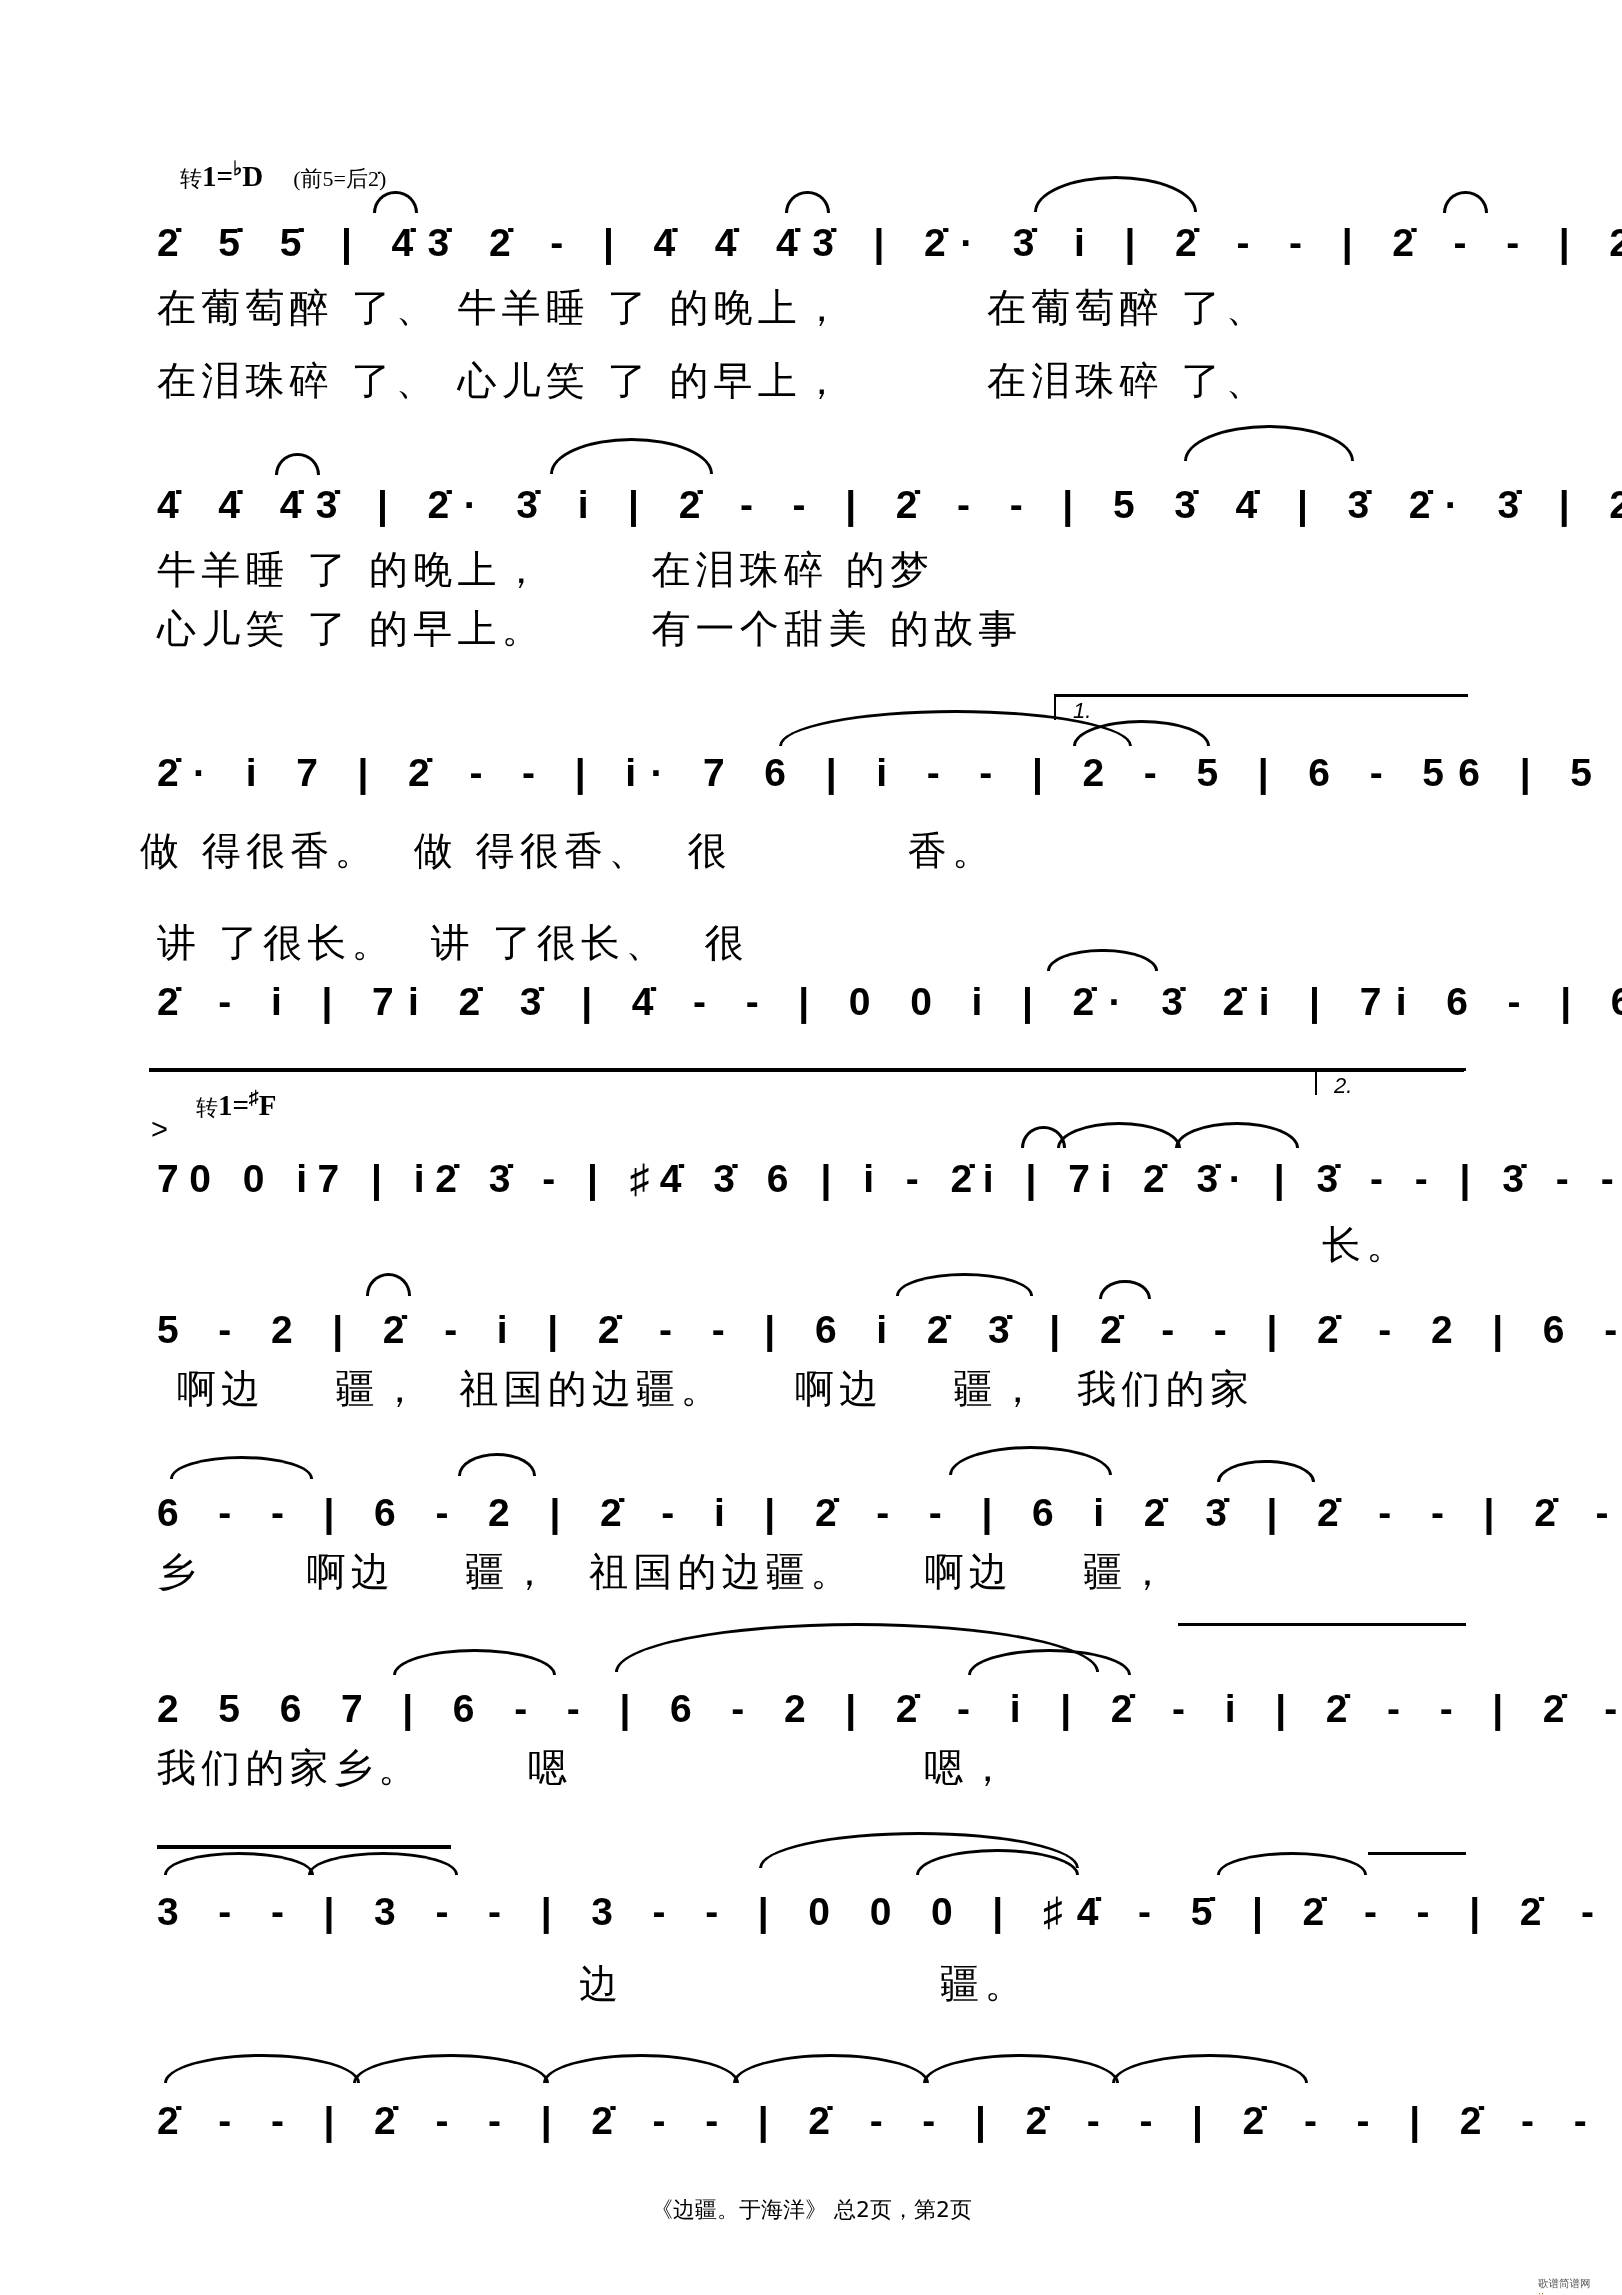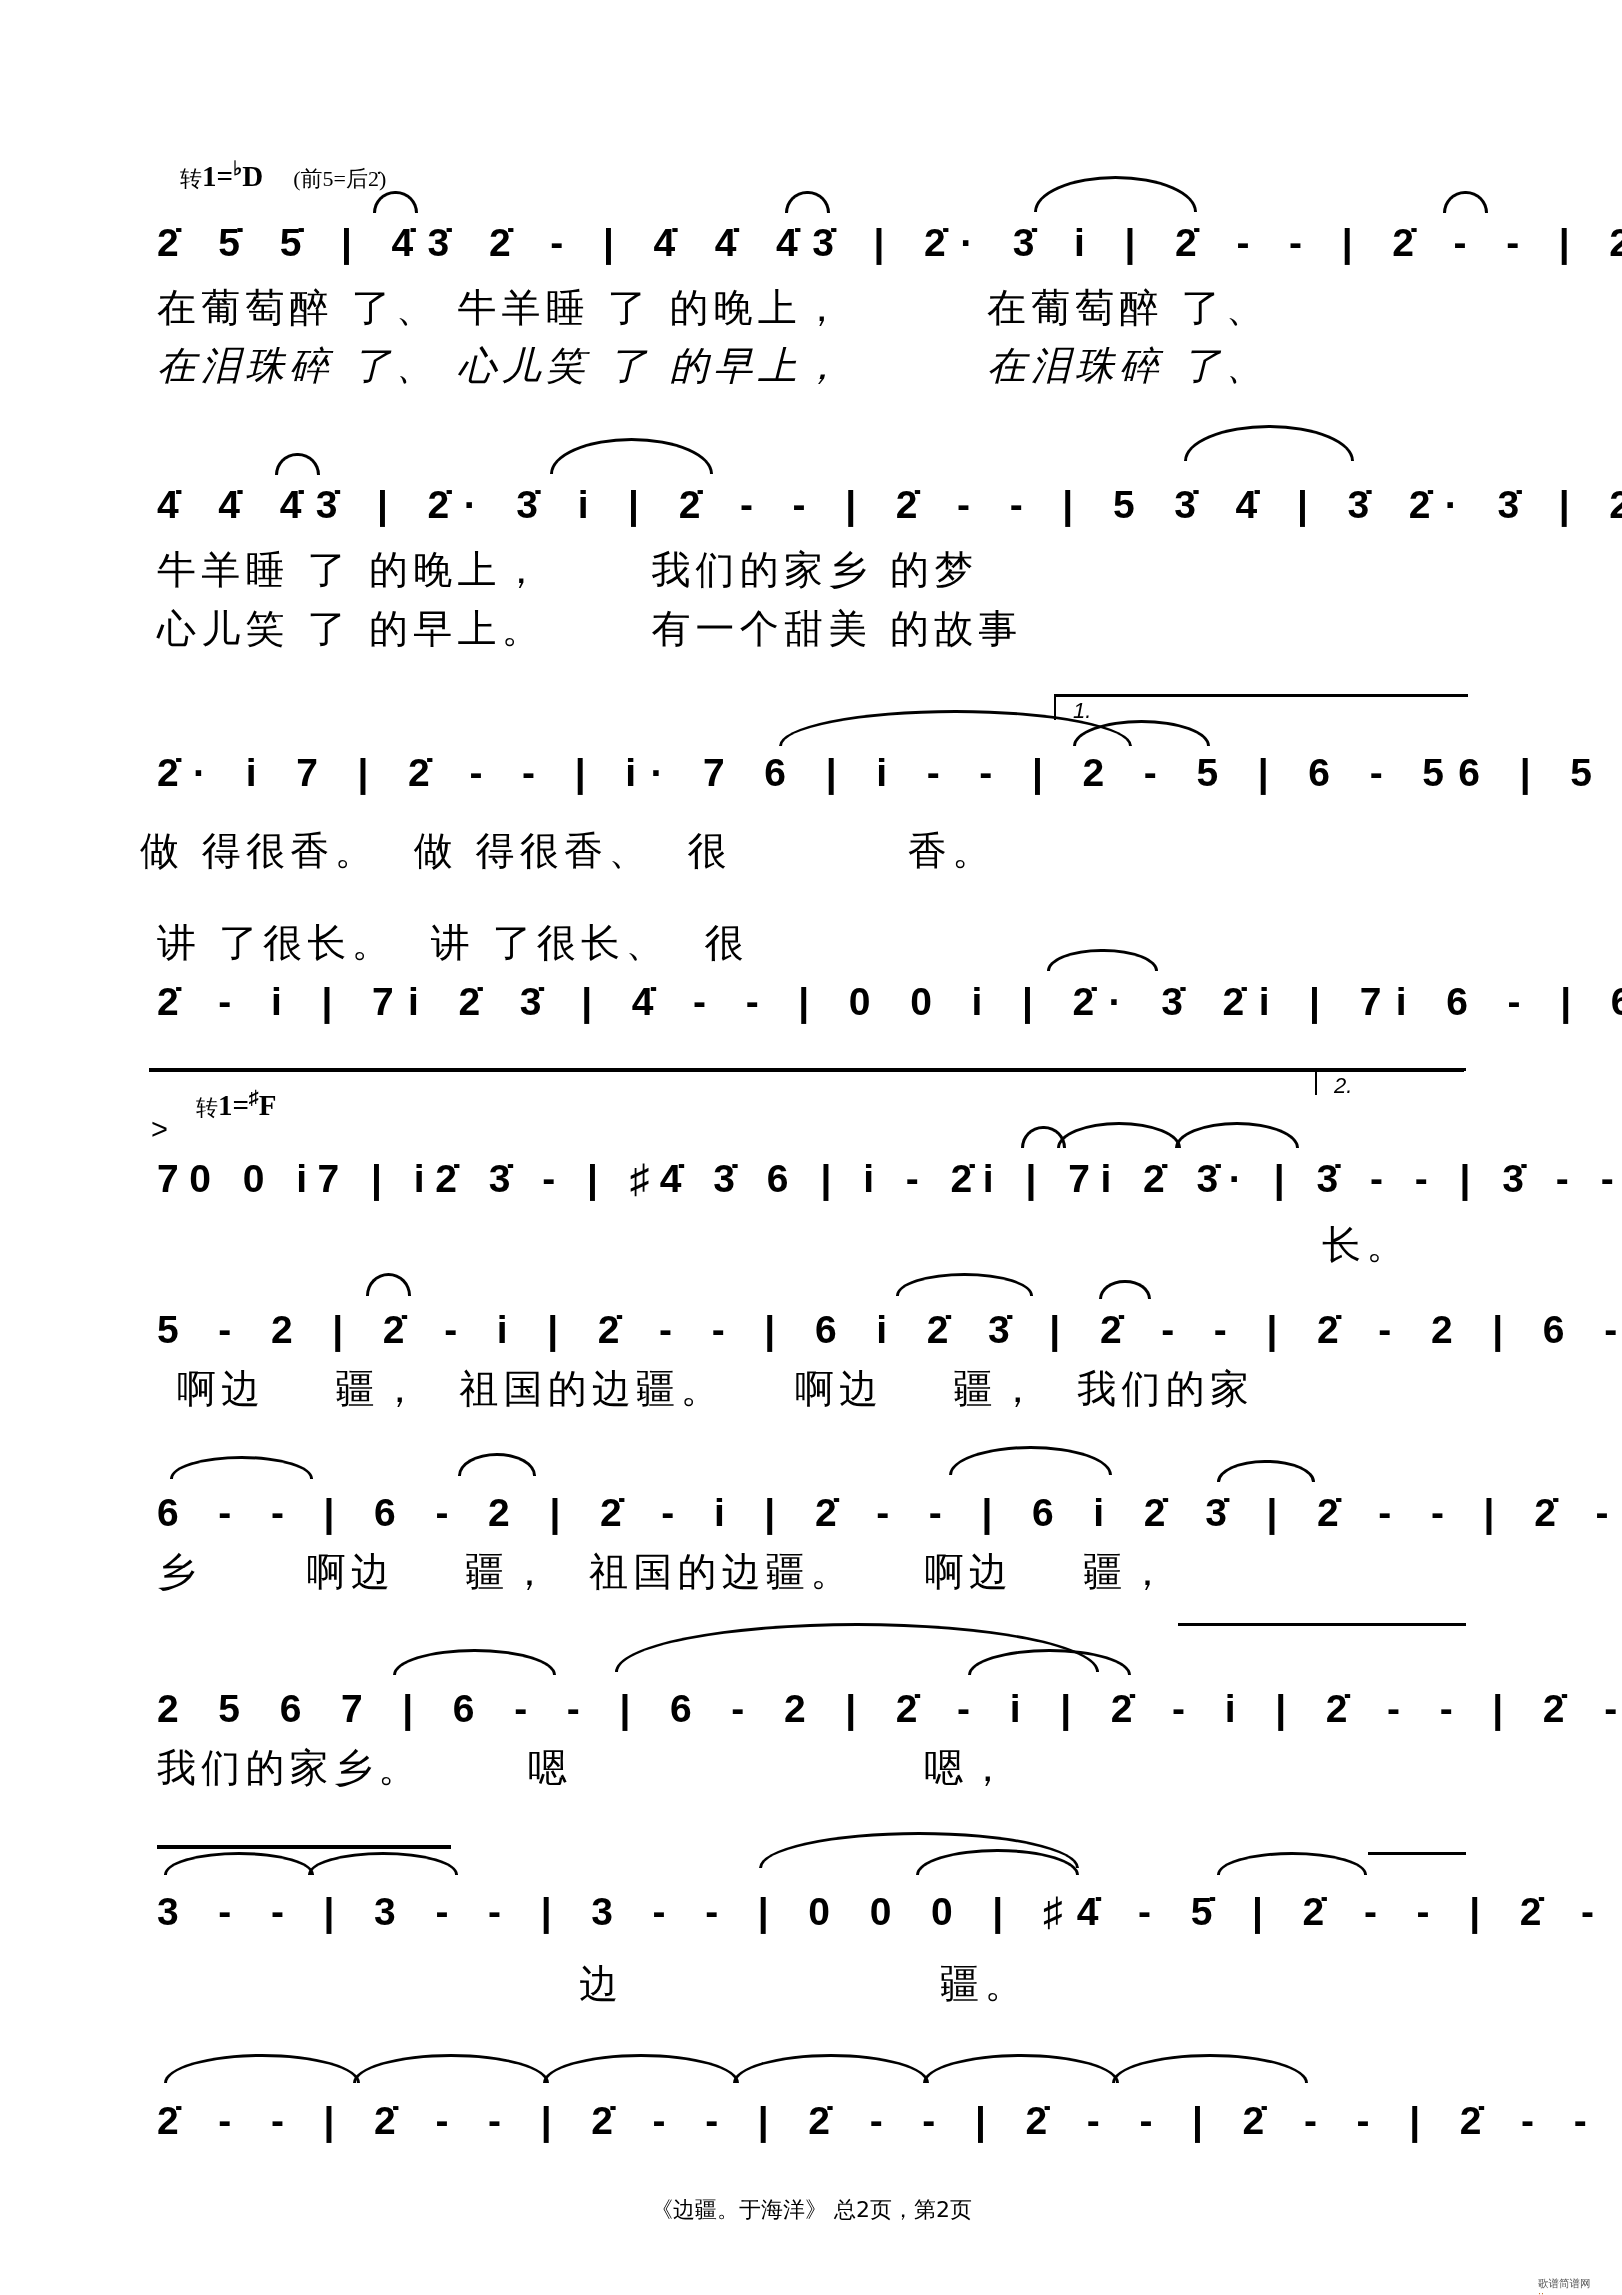--- a/index.html
+++ b/index.html
@@ -29,31 +29,31 @@
     <span class="zh">转</span><span>1</span><span>=</span><span class="acc">♭</span><span>D</span><span class="sub">(前5=后2̇)</span>
   </div>
   <div class="staff" style="left:157px;top:39px;width:1309px;">
     <div class="slur" style="left:216px;top:-5.2px;width:39px;height:19.6px;"></div>
     <div class="slur" style="left:628px;top:-5.2px;width:39px;height:19.6px;"></div>
     <div class="slur" style="left:877px;top:-19.6px;width:157px;"></div>
     <div class="slur" style="left:1286px;top:-5.2px;width:39px;height:19.6px;"></div>
     <div class="line-text" style="left:0;">2̇ 5̇ 5̇ | 4̇3̇ 2̇ - | 4̇ 4̇ 4̇3̇ | 2̇· 3̇ i | 2̇ - - | 2̇ - - | 2̇ 5̇ 5̇ | 5̇6̇ 2̇ - |</div>
   </div>
   <div class="lyric" style="left:157px;top:124px;text-align:right;">在葡萄醉 了、 牛羊睡 了 的晚上，        在葡萄醉 了、</div>
-  <div class="lyric" style="left:157px;top:182px;font-style:italic;">在泪珠碎 了、 心儿笑 了 的早上，        在泪珠碎 了、</div>
+  <div class="lyric" style="left:157px;top:197px;">在泪珠碎 了、 心儿笑 了 的早上，        在泪珠碎 了、</div>
 </div>
 
 <div class="sys" style="top:445px;">
   <div class="staff" style="left:157px;top:13px;width:1309px;">
     <div class="slur" style="left:118px;top:-5.2px;width:39px;height:19.6px;"></div>
     <div class="slur" style="left:393px;top:-19.6px;width:157px;"></div>
     <div class="slur" style="left:1027px;top:-33px;width:164px;"></div>
     <div class="line-text" style="left:0;">4̇ 4̇ 4̇3̇ | 2̇· 3̇ i | 2̇ - - | 2̇ - - | 5 3̇ 4̇ | 3̇ 2̇· 3̇ | 2̇ i - | i - - |</div>
   </div>
-  <div class="lyric" style="left:157px;top:98px;">牛羊睡 了 的晚上，      我们的家乡 的梦</div>
+  <div class="lyric" style="left:157px;top:98px;">牛羊睡 了 的晚上，      在泪珠碎 的梦</div>
   <div class="lyric" style="left:157px;top:157px;">心儿笑 了 的早上。      有一个甜美 的故事</div>
 </div>
 
 <div class="sys" style="top:687px;">
   <div class="bracket" style="left:1054px;top:6.5px;width:412px;">
       <span>1.</span>
     </div>
   <div class="staff" style="left:157px;top:39px;width:1309px;">
     <div class="slur" style="left:622px;top:-16.4px;width:347px;"></div>
     <div class="slur" style="left:916px;top:-6.5px;width:131px;height:23px;"></div>

